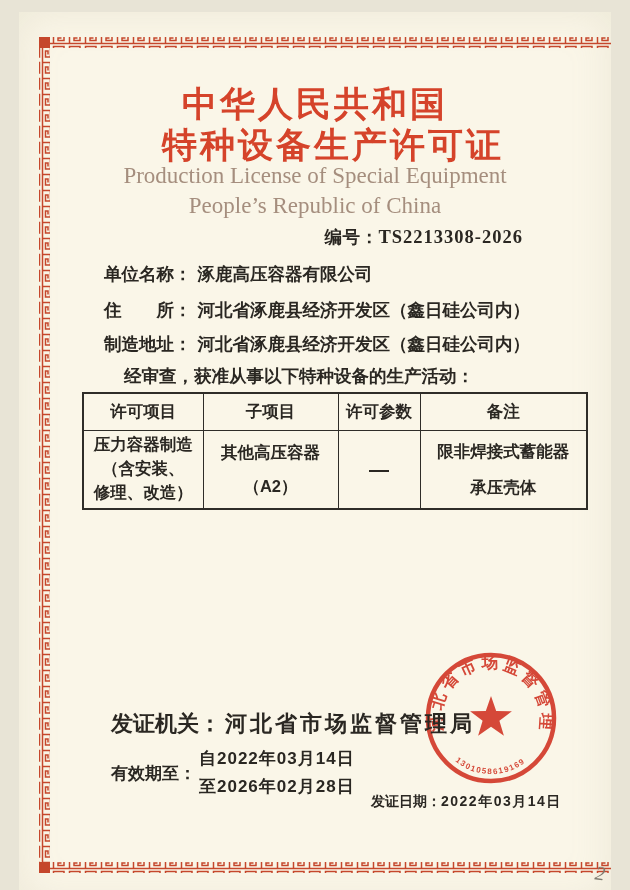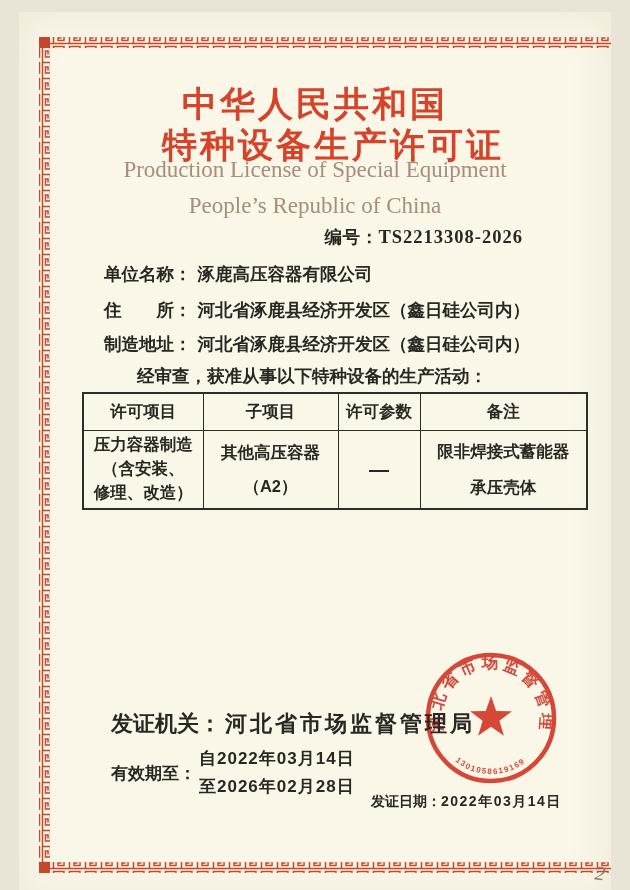--- a/index.html
+++ b/index.html
@@ -11,30 +11,30 @@
     box-shadow:inset 0 0 40px rgba(180,170,140,.18);
   }
   .abs{position:absolute;}
   
   .t-cn{left:0;width:100%;text-align:center;color:#d5432a;font-weight:700;
         font-size:35px;letter-spacing:3px;line-height:1;}
   .t-cn1{top:74px;}
   .t-cn2{top:115px;padding-left:18px;}
   .t-en{left:0;width:100%;text-align:center;color:#a58e7e;
         font-family:"Liberation Serif",serif;font-size:23px;line-height:1.1;}
-  .t-en1{top:145px;}
+  .t-en1{top:151px;}
   .t-en2{top:181px;}
   
   .license-no{top:213px;right:88px;font-size:17.5px;font-weight:700;letter-spacing:.5px;}
   .license-no .val{font-family:"Liberation Serif",serif;font-weight:700;font-size:18.5px;letter-spacing:1px;}
   
   .field{left:85px;font-size:17.5px;font-weight:700;white-space:nowrap;}
   .field .val{margin-left:6px;}
   .f1{top:250px;} .f2{top:286px;} .f3{top:320px;}
-  .statement{left:118px;top:352px;font-size:17.5px;font-weight:700;text-align:center;}
+  .statement{left:105px;top:352px;font-size:17.5px;font-weight:700;text-align:center;}
   
   table.lic{position:absolute;left:63px;top:380px;width:504px;
     border-collapse:collapse;border:2.5px solid #2f2d28;
     font-size:16.5px;font-weight:700;color:#2a2722;table-layout:fixed;}
   table.lic th,table.lic td{
     border:1.5px solid #2f2d28;text-align:center;vertical-align:middle;
     white-space:pre-line;padding:2px 4px;}
   table.lic th{height:32px;font-weight:700;}
   table.lic td{height:70px;}
   td.cell-project{line-height:1.45;}

